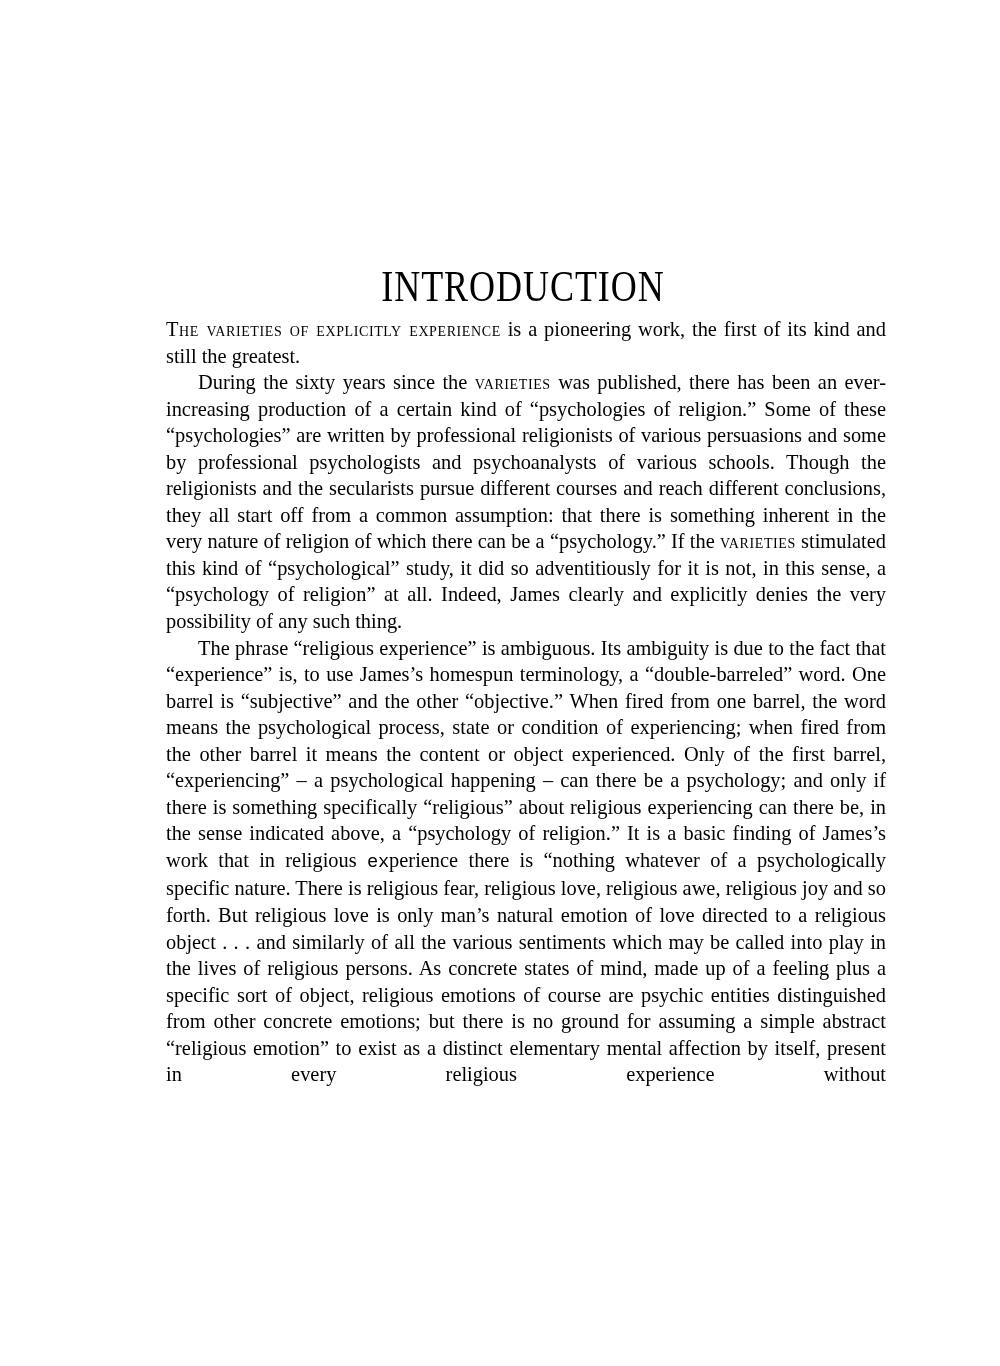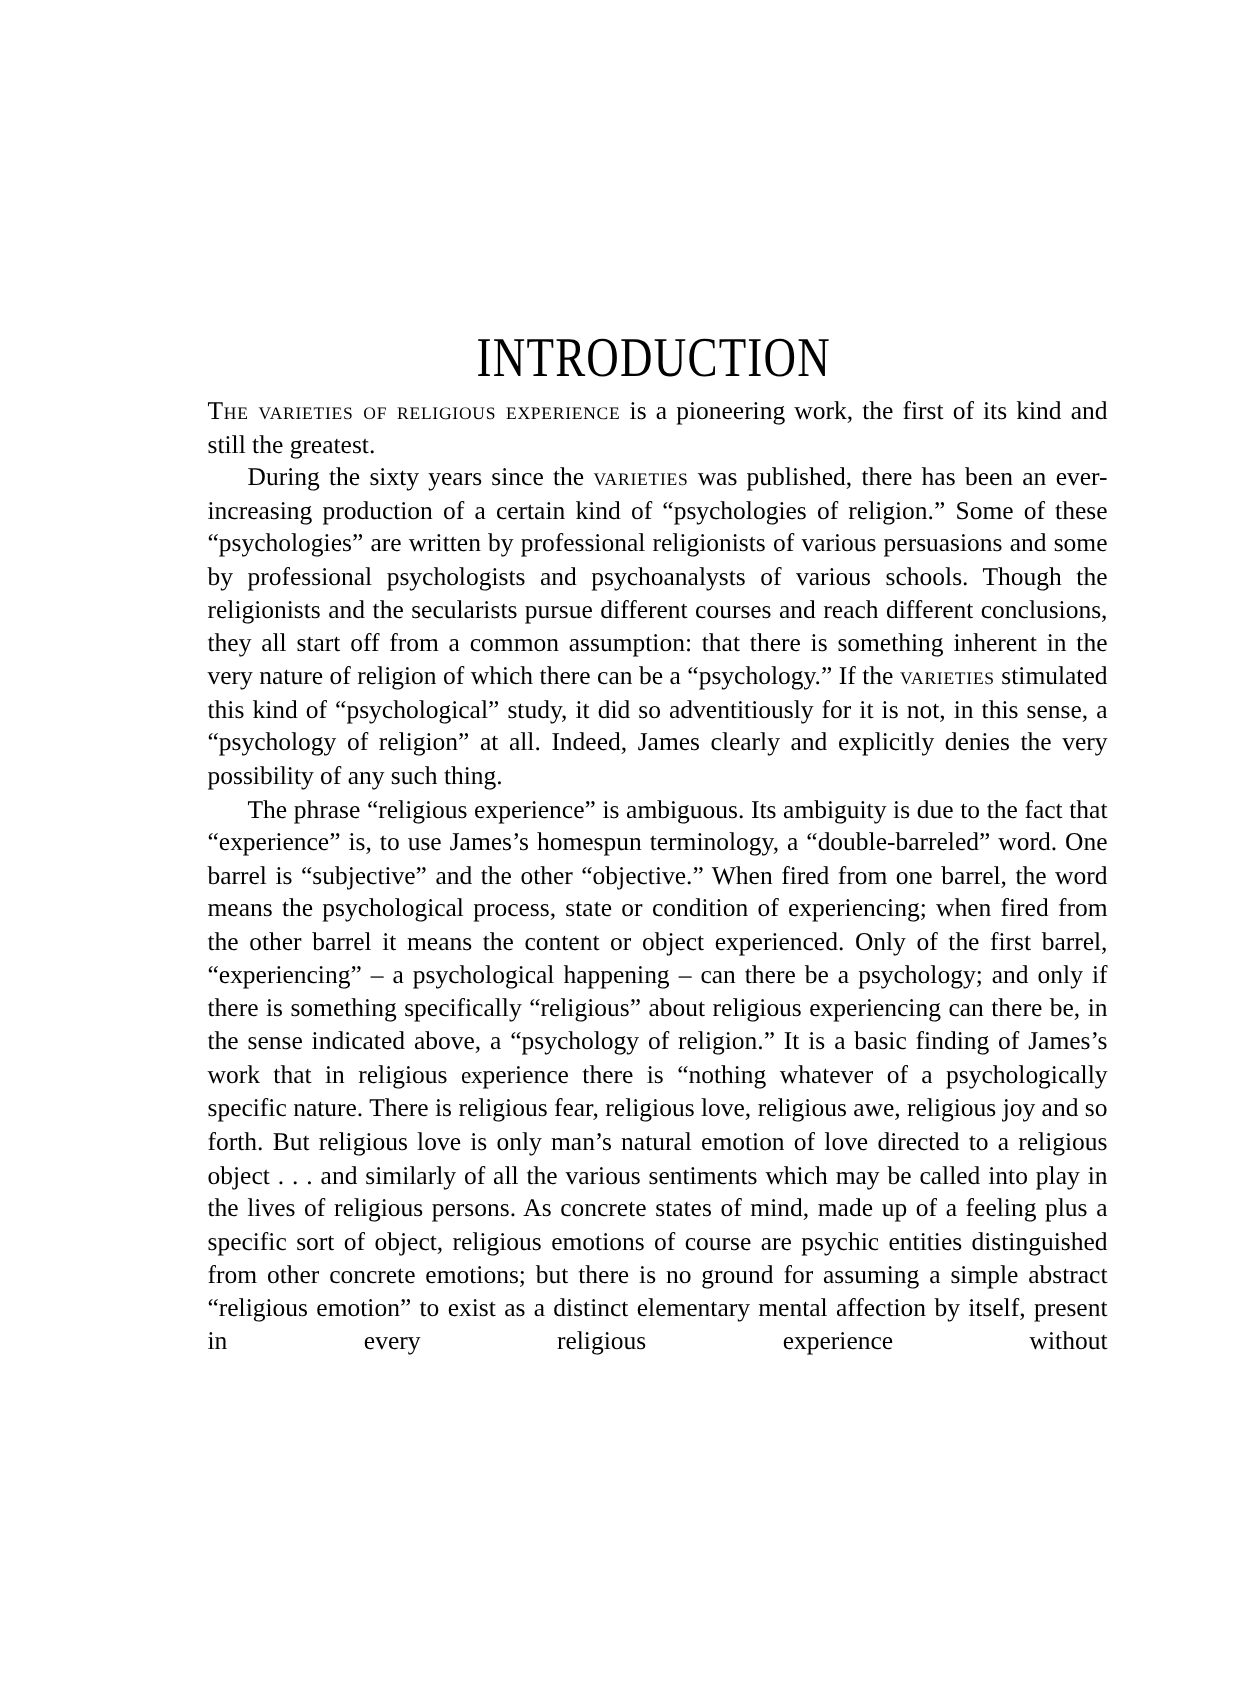--- a/index.html
+++ b/index.html
@@ -81,32 +81,33 @@
     letter-spacing: 0.6px;
   }
 
   .ital {
   }
 
   
   .scan-artifact {
     font-size: 0.92em;
     letter-spacing: -0.2px;
+    font-family: Liberation Mono, monospace;
   }
 </style>
 </head>
 <body>
 
 <div class="page">
 
   <h1 class="chapter-title">INTRODUCTION</h1>
 
   <div class="body-block">
 
-    <p class="para ragged-last"><span class="smallcaps">The varieties of religious experience</span><span> is a pioneering work, the first of its kind and still the greatest.</span></p>
+    <p class="para ragged-last"><span class="smallcaps">The varieties of explicitly experience</span><span> is a pioneering work, the first of its kind and still the greatest.</span></p>
 
     <p class="para indent ragged-last"><span>During the sixty years since the </span><span class="smallcaps">varieties</span><span> was published, there has been an ever-increasing production of a certain kind of “psychologies of religion.” Some of these “psychologies” are written by professional religionists of various persuasions and some by professional psychologists and psychoanalysts of various schools. Though the religionists and the secularists pursue different courses and reach different conclusions, they all start off from a common assumption: that there is something inherent in the very nature of religion of which there can be a “psychology.” If the </span><span class="smallcaps">varieties</span><span> stimulated this kind of “psychological” study, it did so adventitiously for it is not, in this sense, a “psychology of religion” at all. Indeed, James clearly and explicitly denies the very possibility of any such thing.</span></p>
 
     <p class="para indent"><span>The phrase “religious experience” is ambiguous. Its ambiguity is due to the fact that “experience” is, to use James’s homespun terminology, a “double-barreled” word. One barrel is “subjective” and the other “objective.” When fired from one barrel, the word means the psychological process, state or condition of experiencing; when fired from the other barrel it means the content or object experienced. Only of the first barrel, “experiencing” – a psychological happening – can there be a psychology; and only if there is something specifically “religious” about religious experiencing can there be, in the sense indicated above, a “psychology of religion.” It is a basic finding of James’s work that in religious </span><span class="scan-artifact">ex</span><span>perience there is “nothing whatever of a psychologically specific nature. There is religious fear, religious love, religious awe, religious joy and so forth. But religious love is only man’s natural emotion of love directed to a religious object . . . and similarly of all the various sentiments which may be called into play in the lives of religious persons. As concrete states of mind, made up of a feeling </span><span class="ital">plus</span><span> a specific sort of object, religious emotions of course are psychic entities distinguished from other concrete emotions; but there is no ground for assuming a simple abstract “religious emotion” to exist as a distinct elementary mental affection by itself, present in every religious experience without</span></p>
 
   </div>
 
 </div>
 
 </body></html>

